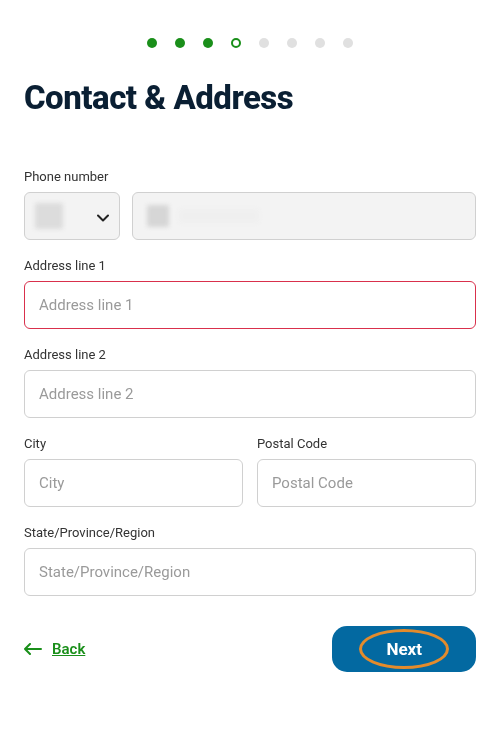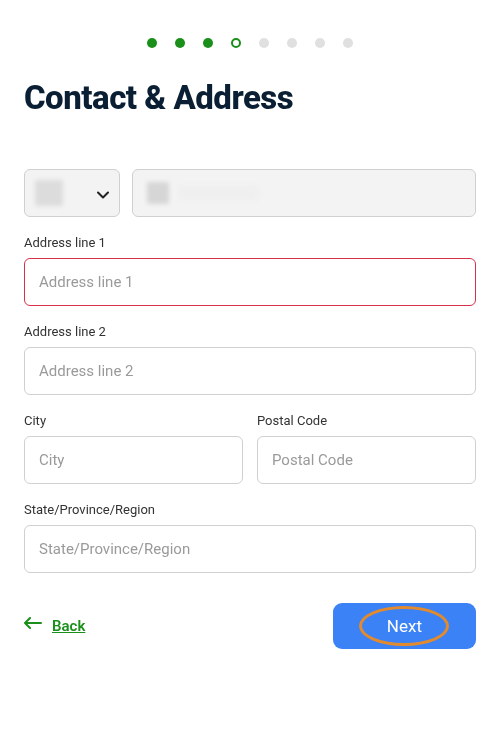--- a/index.html
+++ b/index.html
@@ -26,45 +26,46 @@
     
     .text-input { width: 100%; height: 48px; background: #fff; border: 1px solid #d0d0d0; border-radius: 6px; padding: 0 14px; font-size: 15px; color: #333; }
     .text-input::placeholder { color: #9a9a9a; }
     .text-input.error { border-color: #d9304c; }
     .error-msg { font-size: 12px; color: #d9304c; margin-top: 6px; }
     
     .two-col { display: flex; gap: 14px; }
     .two-col .field-group { flex: 1; }
     
     .footer { display: flex; justify-content: space-between; align-items: center; margin-top: 30px; }
-    .back-link { display: flex; gap: 10px; color: #1a8f1a; font-size: 15px; font-weight: 600; text-decoration: none; cursor: pointer; }
+    .back-link { display: flex; align-items: center; gap: 10px; color: #1a8f1a; font-size: 15px; font-weight: 600; text-decoration: none; cursor: pointer; }
     .back-link span { text-decoration: underline; }
     .back-link svg { flex-shrink: 0; }
     
     .next-wrap { position: relative; }
-    .next-button { background: #3b82f6; color: #fff; border: none; border-radius: 9px; padding: 13px 54px; font-size: 17px; font-weight: 400; cursor: pointer; }
+    .next-button { background: #0369a1; color: #fff; border: none; border-radius: 15px; padding: 13px 54px; font-size: 17px; font-weight: 700; cursor: pointer; }
     .highlight-oval { position: absolute; top: 50%; left: 50%; transform: translate(-50%, -50%); width: 90px; height: 40px; border: 3px solid #e38b2c; border-radius: 50%; pointer-events: none; }
   </style>
 </head>
 <body>
 
 <div class="stepper">
   <div class="step-dot step-done"></div>
   <div class="step-dot step-done"></div>
   <div class="step-dot step-done"></div>
   <div class="step-dot step-current"></div>
   <div class="step-dot step-future"></div>
   <div class="step-dot step-future"></div>
   <div class="step-dot step-future"></div>
   <div class="step-dot step-future"></div>
 </div>
 
 <h1 class="page-title">Contact &amp; Address</h1>
 
 <div class="field-group">
+  <label class="field-label">Phone number</label>
   <div class="phone-row">
     <div class="phone-code">
       <div class="blur-box"></div>
       <span class="chevron">
         <svg width="12" height="8" viewBox="0 0 12 8">
             <path d="M1 1.5 L6 6.5 L11 1.5" stroke="#222" stroke-width="2" fill="none" stroke-linecap="round" stroke-linejoin="round"></path>
           </svg>
       </span>
     </div>
     <div class="phone-number">

